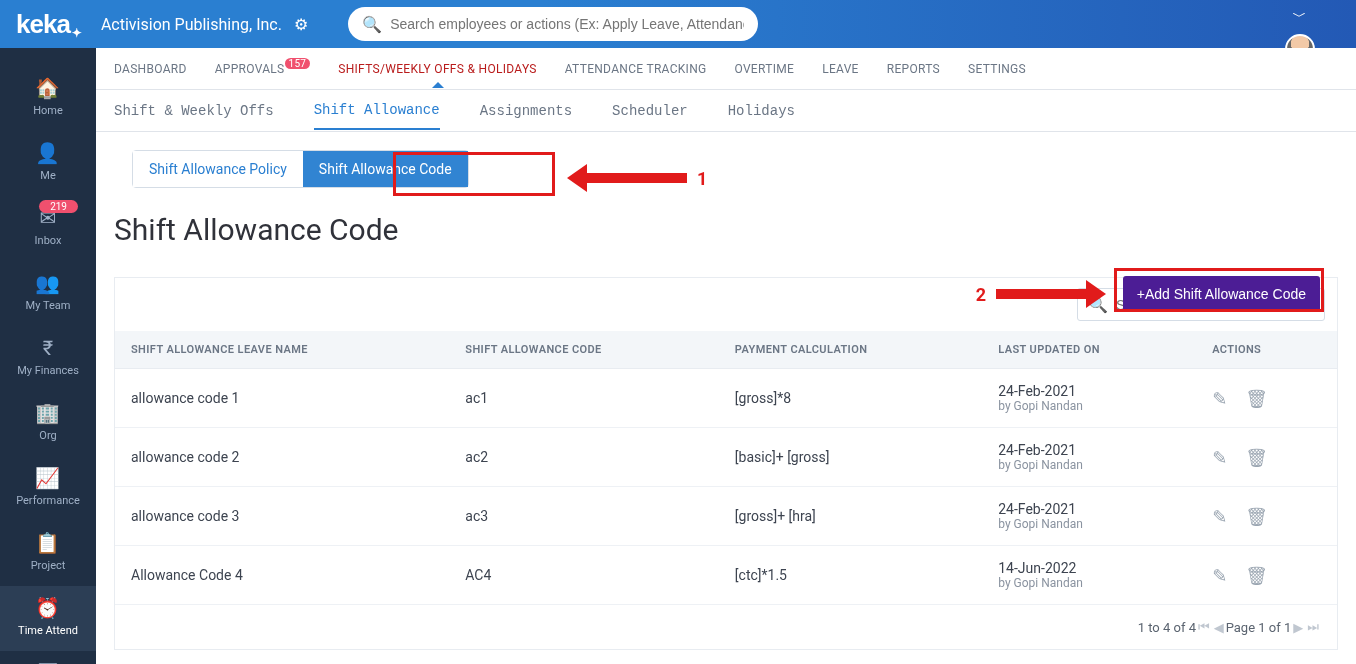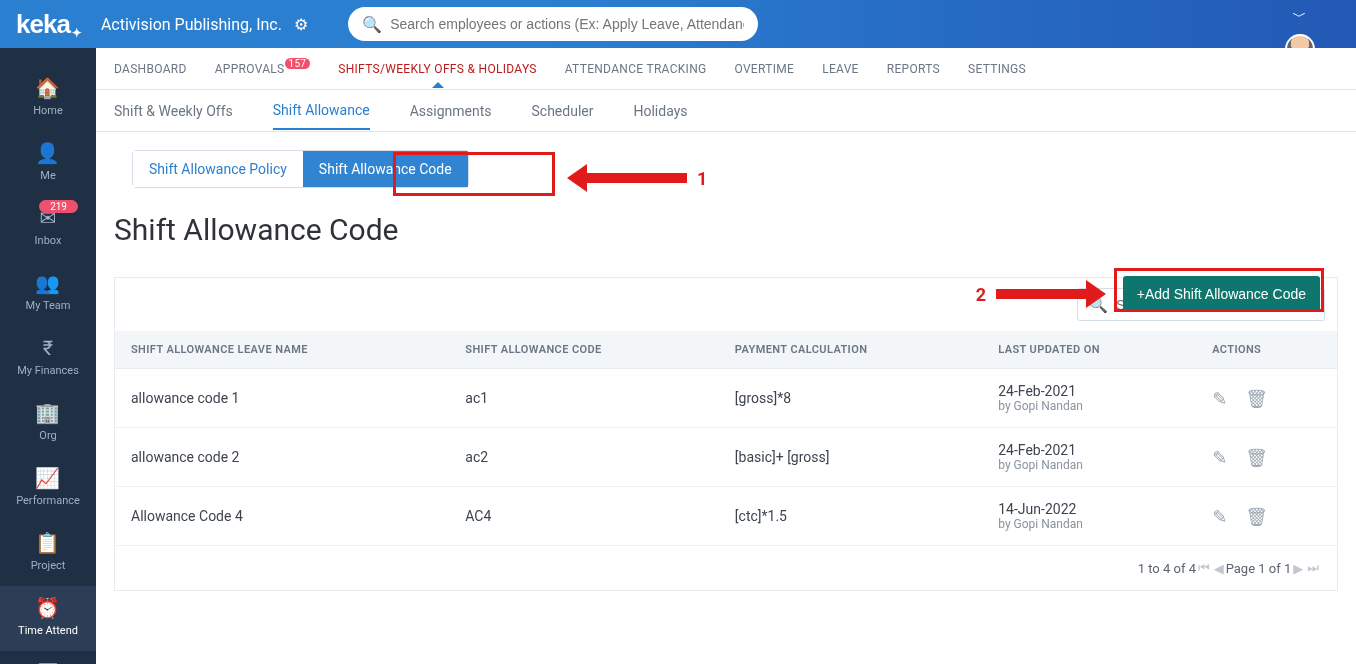--- a/index.html
+++ b/index.html
@@ -24,38 +24,38 @@
   .badge { position:absolute; top:4px; right:18px; background:#F0506E; color:#fff; border-radius:10px; font-size:10px; padding:1px 11px; }
 
   
   .content { position:absolute; left:96px; right:0; top:48px; bottom:0; background:#fff; overflow:hidden; }
   .tabs1 { height:42px; border-bottom:1px solid #e0e4ea; display:flex; align-items:center; padding:0 18px; gap:28px; font-size:12px; color:#6b7685; }
   .tabs1 .tab { cursor:pointer; letter-spacing:0.3px; position:relative; }
   .tabs1 .tab.active { color:#b91c1c; }
   .tabs1 .tab.active::after { content:""; position:absolute; left:50%; transform:translateX(-50%); bottom:-12px; width:0; height:0; border-left:6px solid transparent; border-right:6px solid transparent; border-bottom:6px solid #2A7FD1; }
   .mini-badge { background:#F0506E; color:#fff; border-radius:8px; font-size:10px; padding:0 4px; position:relative; top:-6px; }
 
-  .tabs2 { height:42px; border-bottom:1px solid #e0e4ea; display:flex; align-items:center; padding:0 18px; gap:40px; font-size:14px; color:#6b7685; }
+  .tabs2 { height:42px; border-bottom:1px solid #e0e4ea; display:flex; align-items:center; padding:0 18px; gap:40px; font-size:14px; color:#6b7685;font-family:Liberation Mono, monospace; }
   .tabs2 .tab { cursor:pointer; padding:10px 0; }
   .tabs2 .tab.active { color:#2A7FD1; border-bottom:2px solid #2A7FD1;text-align:right; }
 
   .body { padding:18px 18px 0; }
   .seg { display:inline-flex; border:1px solid #d5dde6; border-radius:4px; overflow:visible; position:relative; }
   .seg .segbtn { padding:10px 16px; font-size:14px; cursor:pointer; background:#fff; color:#2A7FD1; }
   .seg .segbtn.active { background:#3184D2; color:#fff; }
   .red-box1 { position:absolute; border:3px solid #E11B1B; left:261px; top:2px; width:162px; height:44px; pointer-events:none; }
   .arrow1 { position:absolute; left:435px; top:14px; display:flex; align-items:center; }
   .arrow1 .shaft { width:100px; height:10px; background:#E11B1B; }
   .arrow1 .head { width:0; height:0; border-top:14px solid transparent; border-bottom:14px solid transparent; border-right:20px solid #E11B1B; }
   .ann-num { color:#E11B1B; font-weight:bold; font-size:18px; margin-left:10px; }
 
   .page-title { font-size:30px; color:#30323a; margin-top:24px; font-weight:400; }
 
   .add-row { position:absolute; right:18px; top:64px; display:flex; align-items:center; }
-  .add-btn { background:#0f766e; color:#fff; border:none; padding:10px 14px; font-size:14px; border-radius:3px; cursor:pointer; }
+  .add-btn { background:#4c1d95; color:#fff; border:none; padding:10px 14px; font-size:14px; border-radius:3px; cursor:pointer; }
   .red-box2 { position:absolute; border:3px solid #E11B1B; right:14px; top:56px; width:210px; height:44px; pointer-events:none; }
   .arrow2 { position:absolute; right:232px; top:68px; display:flex; align-items:center; }
   .arrow2 .head { width:0; height:0; border-top:14px solid transparent; border-bottom:14px solid transparent; border-left:20px solid #E11B1B; }
   .arrow2 .shaft { width:90px; height:10px; background:#E11B1B; }
   .ann-num2 { color:#E11B1B; font-weight:bold; font-size:18px; margin-right:10px; }
 
   .card { margin-top:30px; border:1px solid #e8ecf1; background:#fff; }
   .card .toolbar { display:flex; justify-content:flex-end; padding:10px 12px; }
   .searchbox { display:flex; align-items:center; border:1px solid #d5dde6; border-radius:3px; padding:6px 10px; width:248px; color:#999; }
   .searchbox input { border:none; outline:none; flex:1; font-size:14px; }
@@ -198,20 +198,35 @@
                 <div class="by">by Gopi Nandan</div>
               </td>
               <td>
                 <div class="act-icons">
                   <span>✎</span>
                   <span>🗑</span>
                 </div>
               </td>
             </tr>
             <tr>
+              <td>allowance code 3</td>
+              <td>ac3</td>
+              <td>[gross]+ [hra]</td>
+              <td class="updated">
+                <div class="date">24-Feb-2021</div>
+                <div class="by">by Gopi Nandan</div>
+              </td>
+              <td>
+                <div class="act-icons">
+                  <span>✎</span>
+                  <span>🗑</span>
+                </div>
+              </td>
+            </tr>
+            <tr>
               <td>Allowance Code 4</td>
               <td>AC4</td>
               <td>[ctc]*1.5</td>
               <td class="updated">
                 <div class="date">14-Jun-2022</div>
                 <div class="by">by Gopi Nandan</div>
               </td>
               <td>
                 <div class="act-icons">
                   <span>✎</span>

